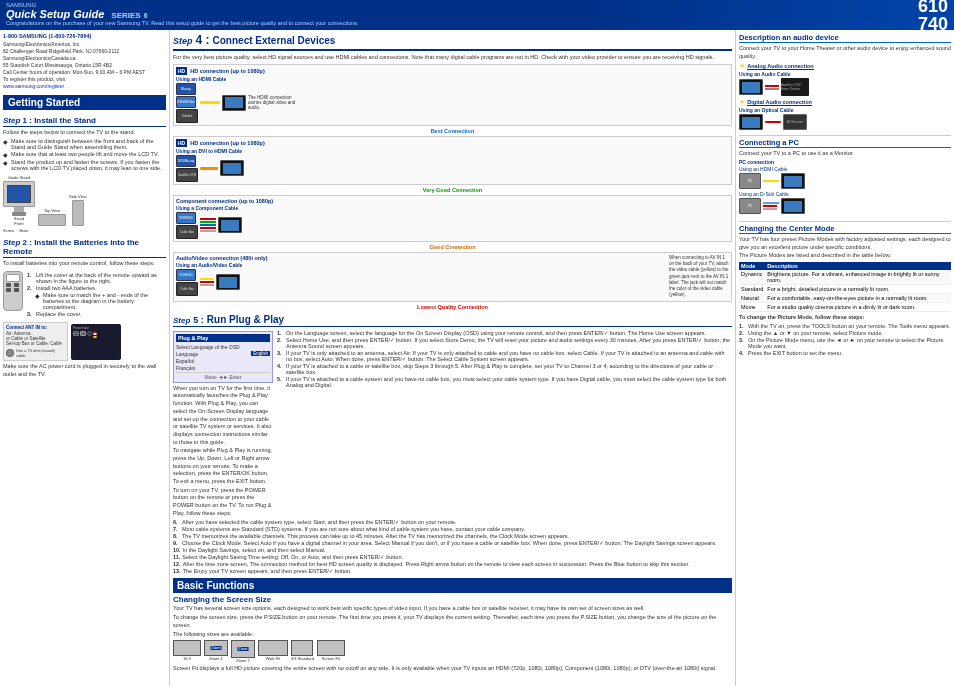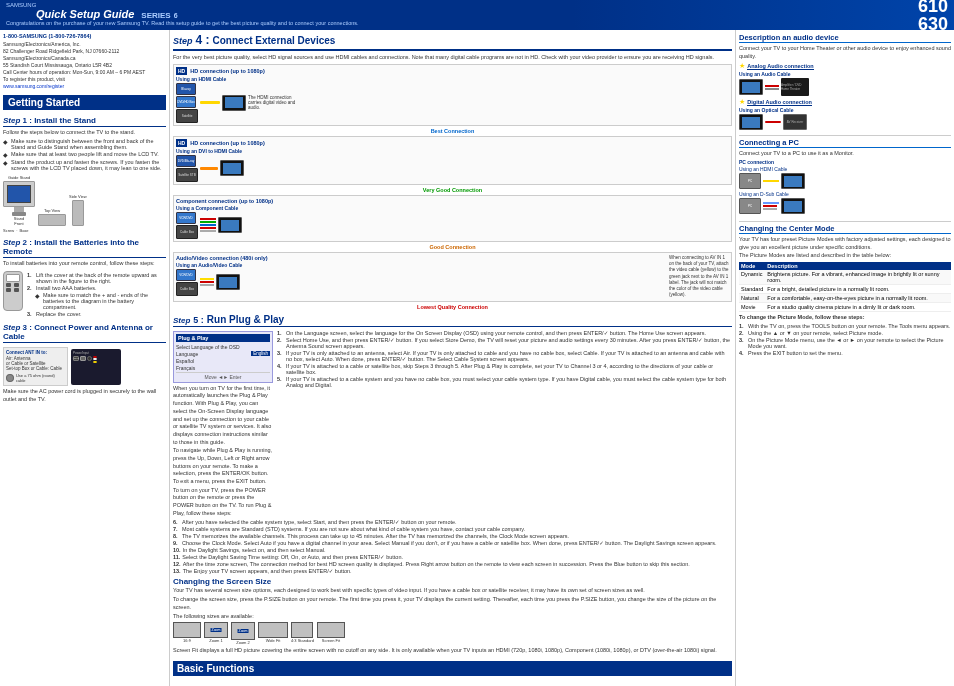--- a/index.html
+++ b/index.html
@@ -260,31 +260,31 @@
 
 <div class="page-wrap">
 
   <div class="top-header">
 
     <div class="logo-area">
       <div style="display:flex; align-items:center; gap:4px;">
         <span style="font-size:6px; color:#aaccff;">SAMSUNG</span>
       </div>
       <div style="display:flex; align-items:baseline; gap:3px;">
-        <span style="font-size:11px; font-weight:bold; color:#fff; font-style:italic;margin-left:30px;">Quick</span>
+        <span style="font-size:11px; font-weight:bold; color:#fff; font-style:italic;">Quick</span>
         <span style="font-size:11px; font-weight:bold; color:#fff; font-style:italic;">Setup</span>
         <span style="font-size:11px; font-weight:bold; color:#fff; font-style:italic;">Guide</span>
         <span style="font-size:8px; font-weight:bold; color:#aaccff; margin-left:4px;">SERIES</span>
         <span style="font-size:7px; font-weight:bold; color:#aaccff;">6</span>
       </div>
       <div style="font-size:5.5px; color:#aaccff; line-height:1.3;">Congratulations on the purchase of your new Samsung TV. Read this setup guide to get the best picture quality and to connect your connections.</div>
     </div>
     <div style="margin-left:auto; display:flex; flex-direction:column; align-items:flex-end; color:#fff;">
       <div style="font-size:18px; font-weight:bold; line-height:1; color:#fff;">610</div>
-      <div style="font-size:18px; font-weight:bold; line-height:1; color:#fff;">630</div>
+      <div style="font-size:18px; font-weight:bold; line-height:1; color:#fff;">740</div>
     </div>
   </div>
 
   <div class="body-area">
 
     <div class="col-left">
 
       <div style="font-size:5px; color:#333; line-height:1.4; margin-bottom:2px;">
         <div style="font-size:5.5px; font-weight:bold; color:#003087;">1-800-SAMSUNG (1-800-726-7864)</div>
         <div>Samsung/Electronics/America, Inc.</div>
@@ -375,23 +375,20 @@
               <span class="bullet-sym">◆</span>
               <span>Make sure to match the + and - ends of the batteries to the diagram in the battery compartment.</span>
             </div>
           <div class="numbered-step">
               <span class="n-num">3.</span>
               <span>Replace the cover.</span>
             </div>
         </div>
       </div>
 
-      <h2 class="step-h">
-        <span class="step-italic-h">Step </span><span>3 : </span><span>Connect Power and Antenna or Cable</span>
-      </h2>
 
       <div style="display:flex; gap:3px; margin:2px 0; align-items:center;">
         <div style="background:#eee; border:1px solid #ccc; padding:2px; font-size:4.5px; color:#333; width:65px;">
           <div style="font-weight:bold; color:#003087; margin-bottom:1px;">Connect ANT IN to:</div>
           <div>Air: Antenna</div>
           <div>or Cable or Satellite</div>
           <div>Set-top Box or Cable: Cable</div>
 
           <div style="display:flex; gap:2px; margin-top:2px; align-items:center;">
             <div style="width:8px; height:8px; background:#888; border-radius:50%; border:1px solid #666;"></div>
@@ -608,20 +605,24 @@
               <span class="n-num">12.</span>
               <span>After the time zone screen, The connection method for best HD screen quality is displayed. Press Right arrow button on the remote to view each screen in succession. Press the Blue button to skip this section.</span>
             </div>
           <div class="numbered-step">
               <span class="n-num">13.</span>
               <span>The Enjoy your TV screen appears, and then press ENTER/✓ button.</span>
             </div>
         </div>
       </div>
 
+      <div style="background:#003087; color:#fff; padding:2px 4px; margin-top:3px;">
+        <div style="font-size:10px; font-weight:bold;">Basic Functions</div>
+      </div>
+
       <div style="padding:2px 0;">
         <div style="font-size:8px; font-weight:bold; color:#003087; margin-bottom:1px;">Changing the Screen Size</div>
         <p class="tiny">Your TV has several screen size options, each designed to work best with specific types of video input. If you have a cable box or satellite receiver, it may have its own set of screen sizes as well.</p>
         <p class="tiny">To change the screen size, press the P.SIZE button on your remote. The first time you press it, your TV displays the current setting. Thereafter, each time you press the P.SIZE button, you change the size of the picture on the screen.</p>
         <p class="tiny">The following sizes are available:</p>
 
         <div style="display:flex; gap:3px; margin:2px 0; flex-wrap:wrap;">
 
           <div style="display:flex; flex-direction:column; align-items:center;">
             <div style="width:28px; height:16px; background:#c0c0c0; border:1px solid #555; position:relative;"></div>
@@ -652,24 +653,20 @@
             <div style="font-size:4px; color:#333; text-align:center;">4:3 Standard</div>
           </div>
 
           <div style="display:flex; flex-direction:column; align-items:center;">
             <div style="width:28px; height:16px; background:#c0c0c0; border:1px solid #555;"></div>
             <div style="font-size:4px; color:#333; text-align:center;">Screen Fit</div>
           </div>
         </div>
 
         <p class="tiny">Screen Fit displays a full HD picture covering the entire screen with no cutoff on any side. It is only available when your TV inputs an HDMI (720p, 1080i, 1080p), Component (1080i, 1080p), or DTV (over-the-air 1080i) signal.</p>
-      </div>
-
-      <div style="background:#003087; color:#fff; padding:2px 4px; margin-top:3px;">
-        <div style="font-size:10px; font-weight:bold;">Basic Functions</div>
       </div>
 
     </div>
 
     <div class="col-right">
 
       <div style="margin-bottom:3px;">
         <div style="font-size:7.5px; font-weight:bold; color:#003087; border-bottom:1px solid #0066cc; margin-bottom:2px;">Description an audio device</div>
         <p class="tiny">Connect your TV to your Home Theater or other audio device to enjoy enhanced sound quality.</p>
 

